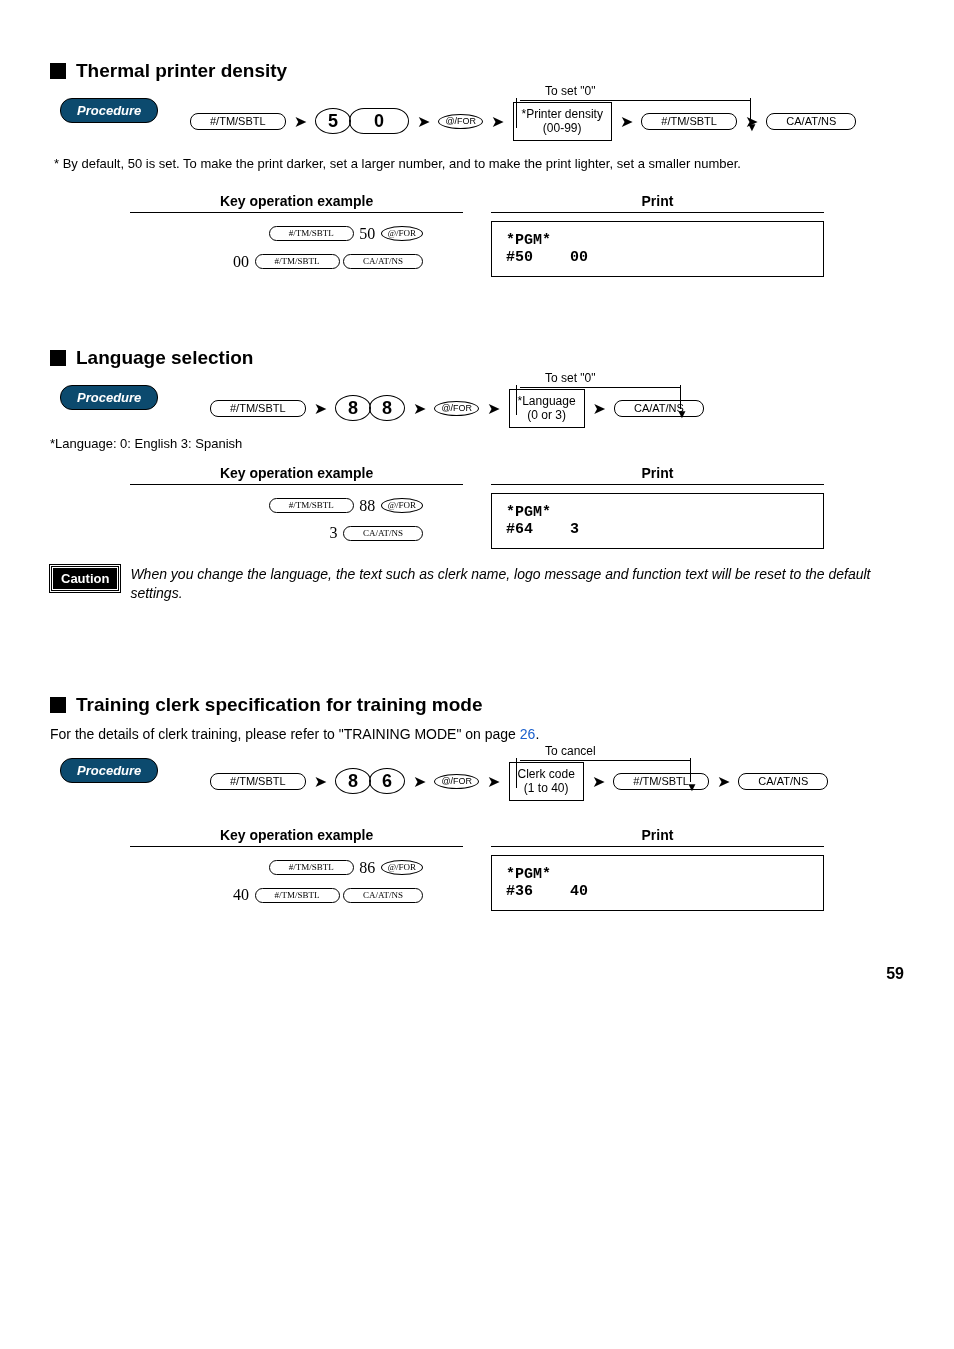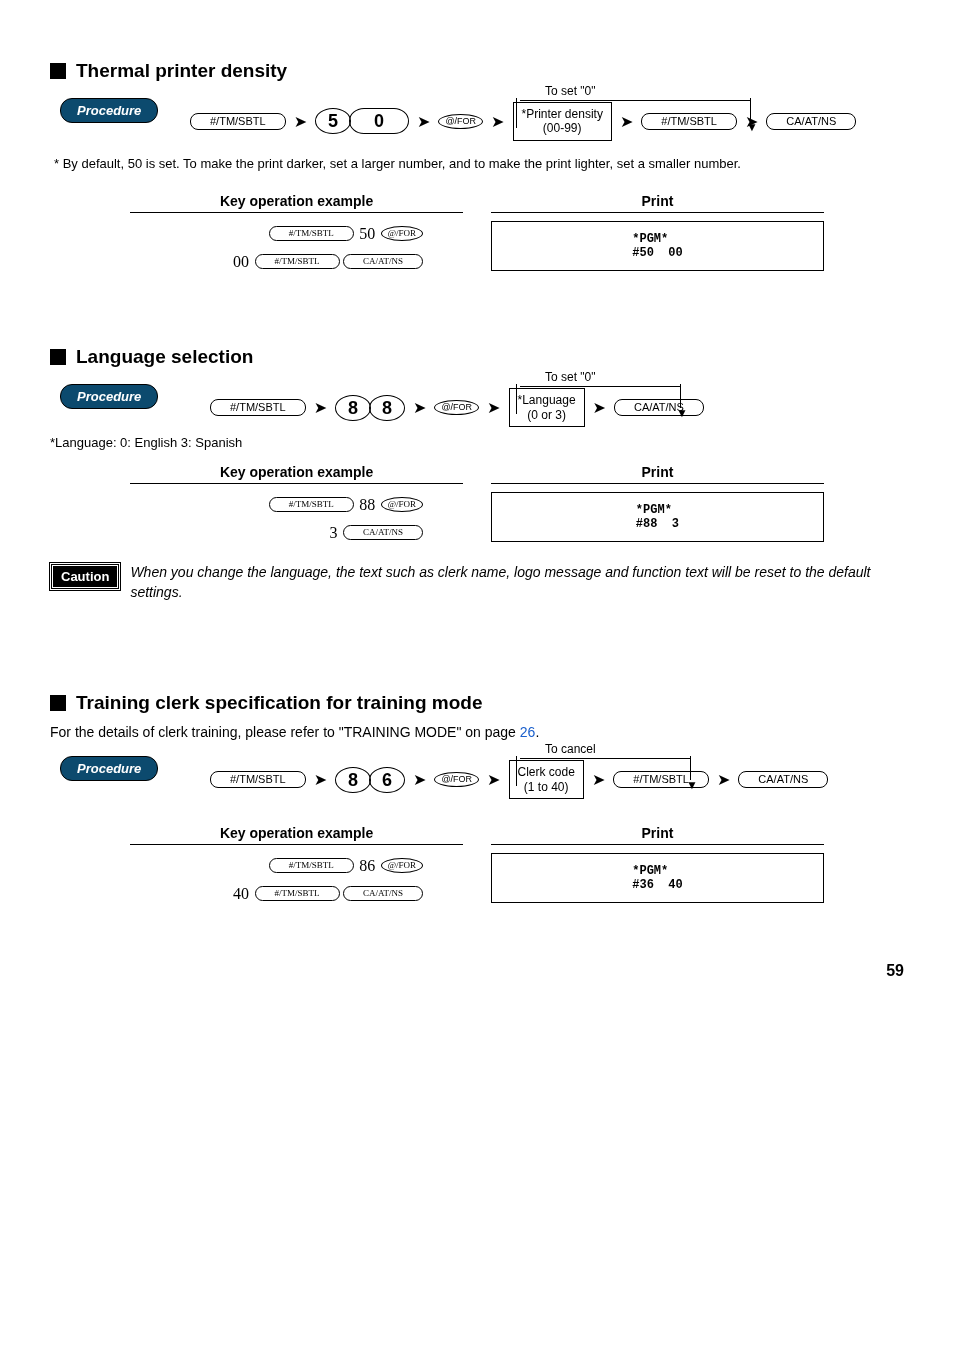--- a/index.html
+++ b/index.html
@@ -160,24 +160,25 @@
   .ex-keys .num {
     font-size: 16px;
     font-weight: normal;
     vertical-align: middle;
     margin: 0 2px;
   }
   .print-box {
     border: 1px solid #000;
     padding: 10px 14px;
     font-family: 'Courier New', monospace;
-    font-size: 12px;
-    font-weight: bold;
-    display: flex;
-    justify-content: center;
+    font-size: 15px;
+    font-weight: bold;
+    display: flex;
+    justify-content: flex-start;
+    gap: 19px;
   }
   .caution-row {
     display: flex;
     align-items: flex-start;
     margin: 16px 0 30px 0;
   }
   .caution-text {
     font-style: italic;
     font-size: 14px;
     line-height: 1.4;
@@ -306,21 +307,21 @@
         <span class="num">3</span>
         <span class="key-box">CA/AT/NS</span>
       </span>
     </div>
   </div>
   <div class="ex-col">
     <div class="ex-header">Print</div>
     <div class="print-box">
       <div>
         <div>*PGM*</div>
-        <div>#88</div>
+        <div>#64</div>
       </div>
       <div style="align-self:flex-end;">3</div>
     </div>
   </div>
 </div>
 
 <div class="caution-row">
   <span class="caution-badge">Caution</span>
   <span class="caution-text">When you change the language, the text such as clerk name, logo message and function text will be reset to the default settings.</span>
 </div>

